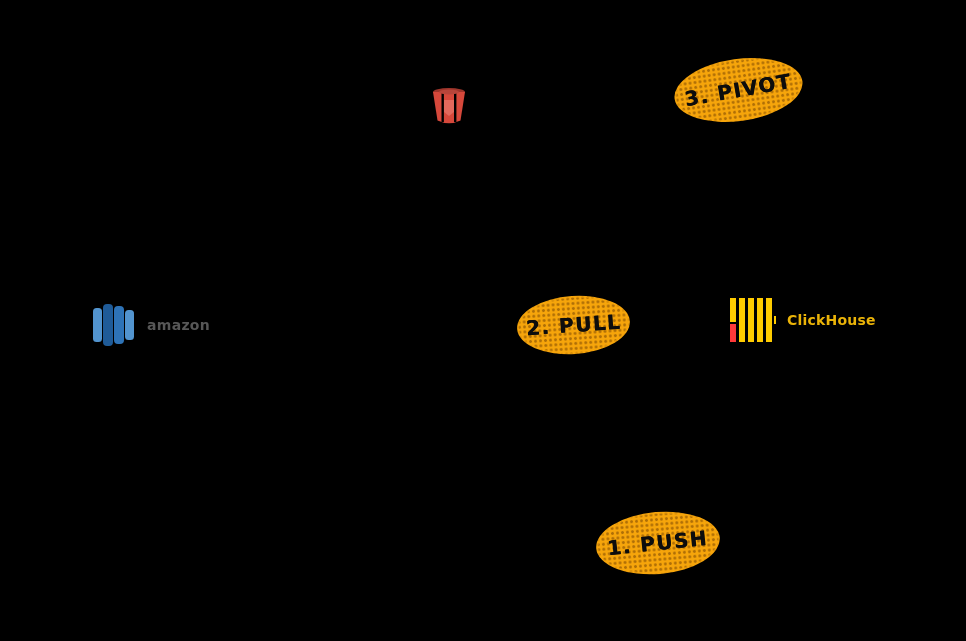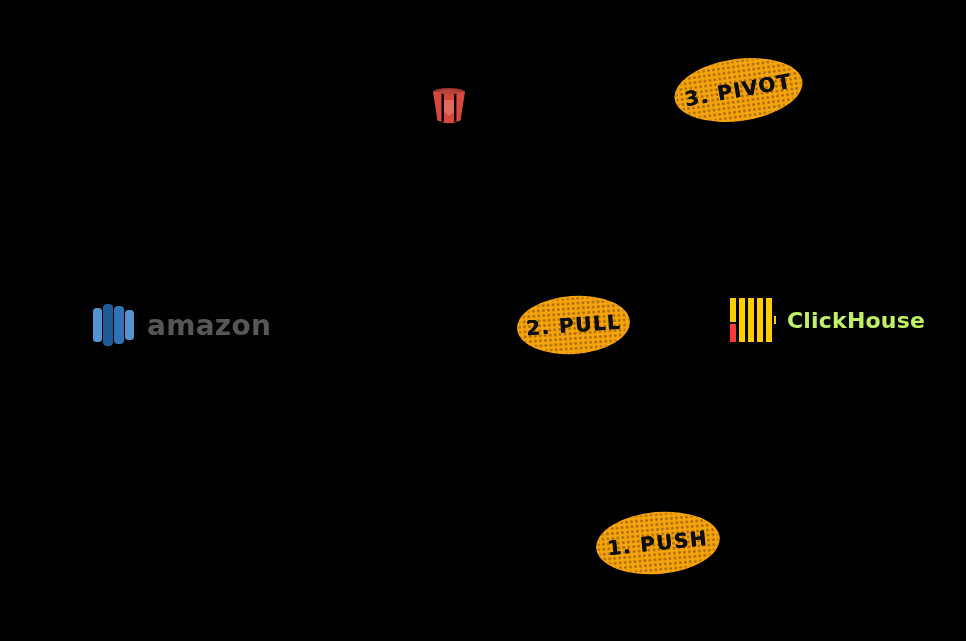--- a/index.html
+++ b/index.html
@@ -43,30 +43,30 @@
   #step-push  .step-label { transform: rotate(-1deg); }
 
   
   .logo-node {
     position: absolute;
     display: flex;
     align-items: center;
   }
   #amazon-node { left: 90px; top: 301px; gap: 9px; }
   .amazon-wordmark {
-    font-size: 28px;
+    font-size: 14px;
     font-weight: bold;
     color: #575757;
     letter-spacing: 0.3px;
   }
   #clickhouse-node { left: 728px; top: 296px; gap: 11px; }
   .clickhouse-wordmark {
-    font-size: 22px;
+    font-size: 14px;
     font-weight: bold;
-    color: #bef264;
+    color: #eab308;
     letter-spacing: 0.2px;
   }
   #s3-node { left: 430px; top: 86px; }
 
   .icon-box { display: block; line-height: 0; }
 </style>
 </head>
 <body>
 
 <div class="canvas">

